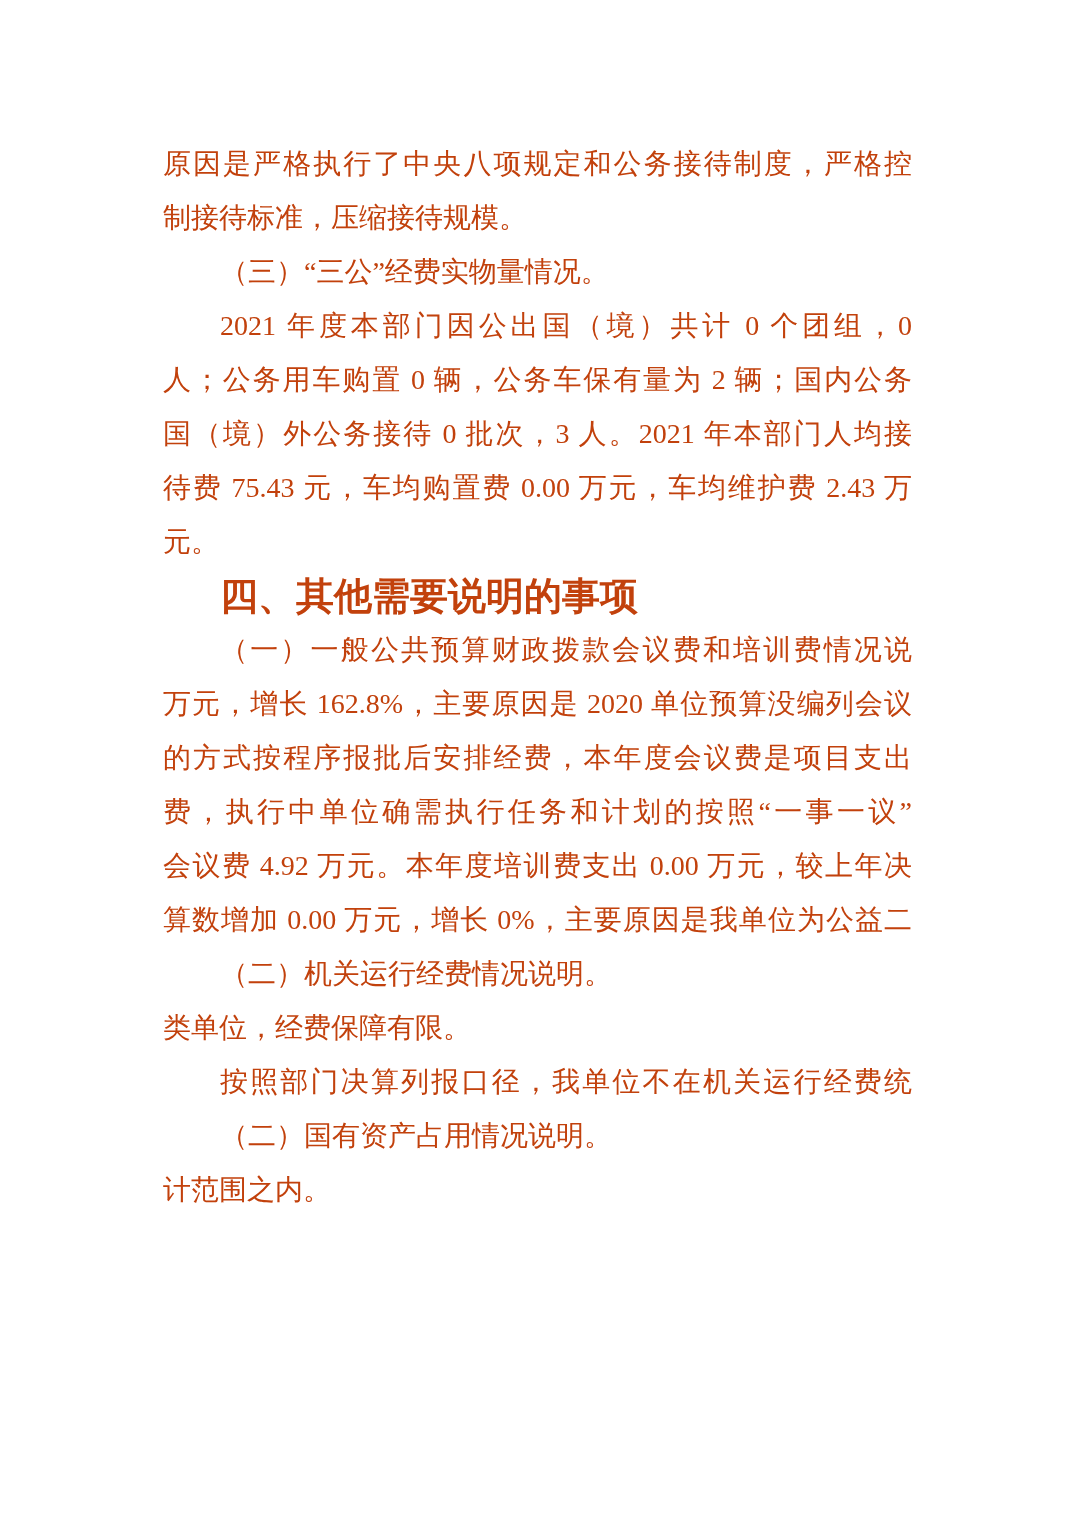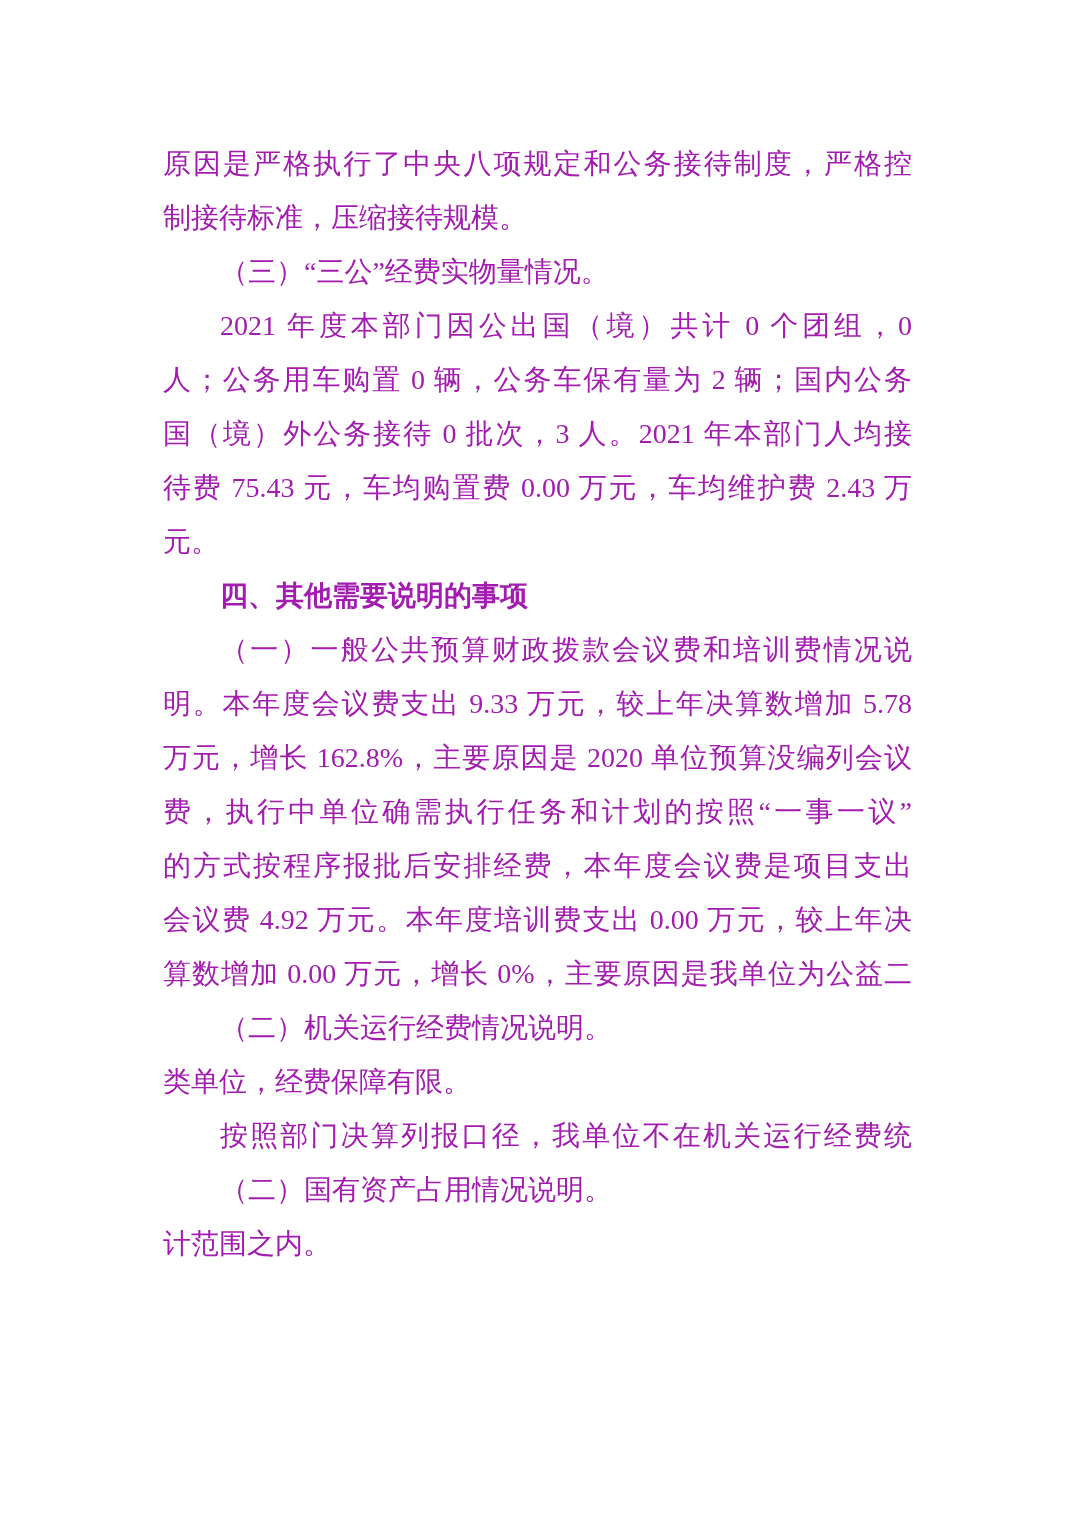--- a/index.html
+++ b/index.html
@@ -41,42 +41,41 @@
   }
   .seg-kai {
     font-weight: normal;
   }
   .seg-kaibold {
     font-weight: normal;
   }
   .seg-hei {
     font-family: "Liberation Sans", "DejaVu Sans", sans-serif;
     font-weight: bold;
-    font-size: 28px;
+    font-size: 38px;
   }
 </style>
 </head>
 <body>
 
-<div class="page" style="background: rgb(255, 255, 255); color: #a21caf;">
+<div class="page" style="background: rgb(255, 255, 255); color: #c2410c;">
   <div class="content">
       <div class="line just"><span class="seg-body">原因是严格执行了中央八项规定和公务接待制度，严格控</span></div>
       <div class="line"><span class="seg-body">制接待标准，压缩接待规模。</span></div>
       <div class="line indent"><span class="seg-kai">（三）“三公”经费实物量情况。</span></div>
       <div class="line indent just"><span class="seg-body">2021 年度本部门因公出国（境）共计 0 个团组，0</span></div>
       <div class="line just"><span class="seg-body">人；公务用车购置 0 辆，公务车保有量为 2 辆；国内公务</span></div>
       <div class="line just"><span class="seg-body">国（境）外公务接待 0 批次，3 人。2021 年本部门人均接</span></div>
       <div class="line just"><span class="seg-body">待费 75.43 元，车均购置费 0.00 万元，车均维护费 2.43 万</span></div>
       <div class="line"><span class="seg-body">元。</span></div>
       <div class="line indent"><span class="seg-hei">四、其他需要说明的事项</span></div>
       <div class="line indent just"><span class="seg-kaibold">（一）一般公共预算财政拨款会议费和培训费情况说</span></div>
-      <div class="line just"><span class="seg-kaibold">明。</span><span class="seg-body">本年度会议费支出 9.33 万元，较上年决算数增加 5.78</span></div>
       <div class="line just"><span class="seg-body">万元，增长 162.8%，主要原因是 2020 单位预算没编列会议</span></div>
+      <div class="line just"><span class="seg-body">的方式按程序报批后安排经费，本年度会议费是项目支出</span></div>
       <div class="line just"><span class="seg-body">费，执行中单位确需执行任务和计划的按照“一事一议”</span></div>
-      <div class="line just"><span class="seg-body">的方式按程序报批后安排经费，本年度会议费是项目支出</span></div>
       <div class="line just"><span class="seg-body">会议费 4.92 万元。本年度培训费支出 0.00 万元，较上年决</span></div>
       <div class="line just"><span class="seg-body">算数增加 0.00 万元，增长 0%，主要原因是我单位为公益二</span></div>
       <div class="line indent"><span class="seg-kaibold">（二）机关运行经费情况说明。</span></div>
       <div class="line"><span class="seg-body">类单位，经费保障有限。</span></div>
       <div class="line indent just"><span class="seg-body">按照部门决算列报口径，我单位不在机关运行经费统</span></div>
       <div class="line indent"><span class="seg-kaibold">（二）国有资产占用情况说明。</span></div>
       <div class="line"><span class="seg-body">计范围之内。</span></div>
     </div>
 </div>
 

